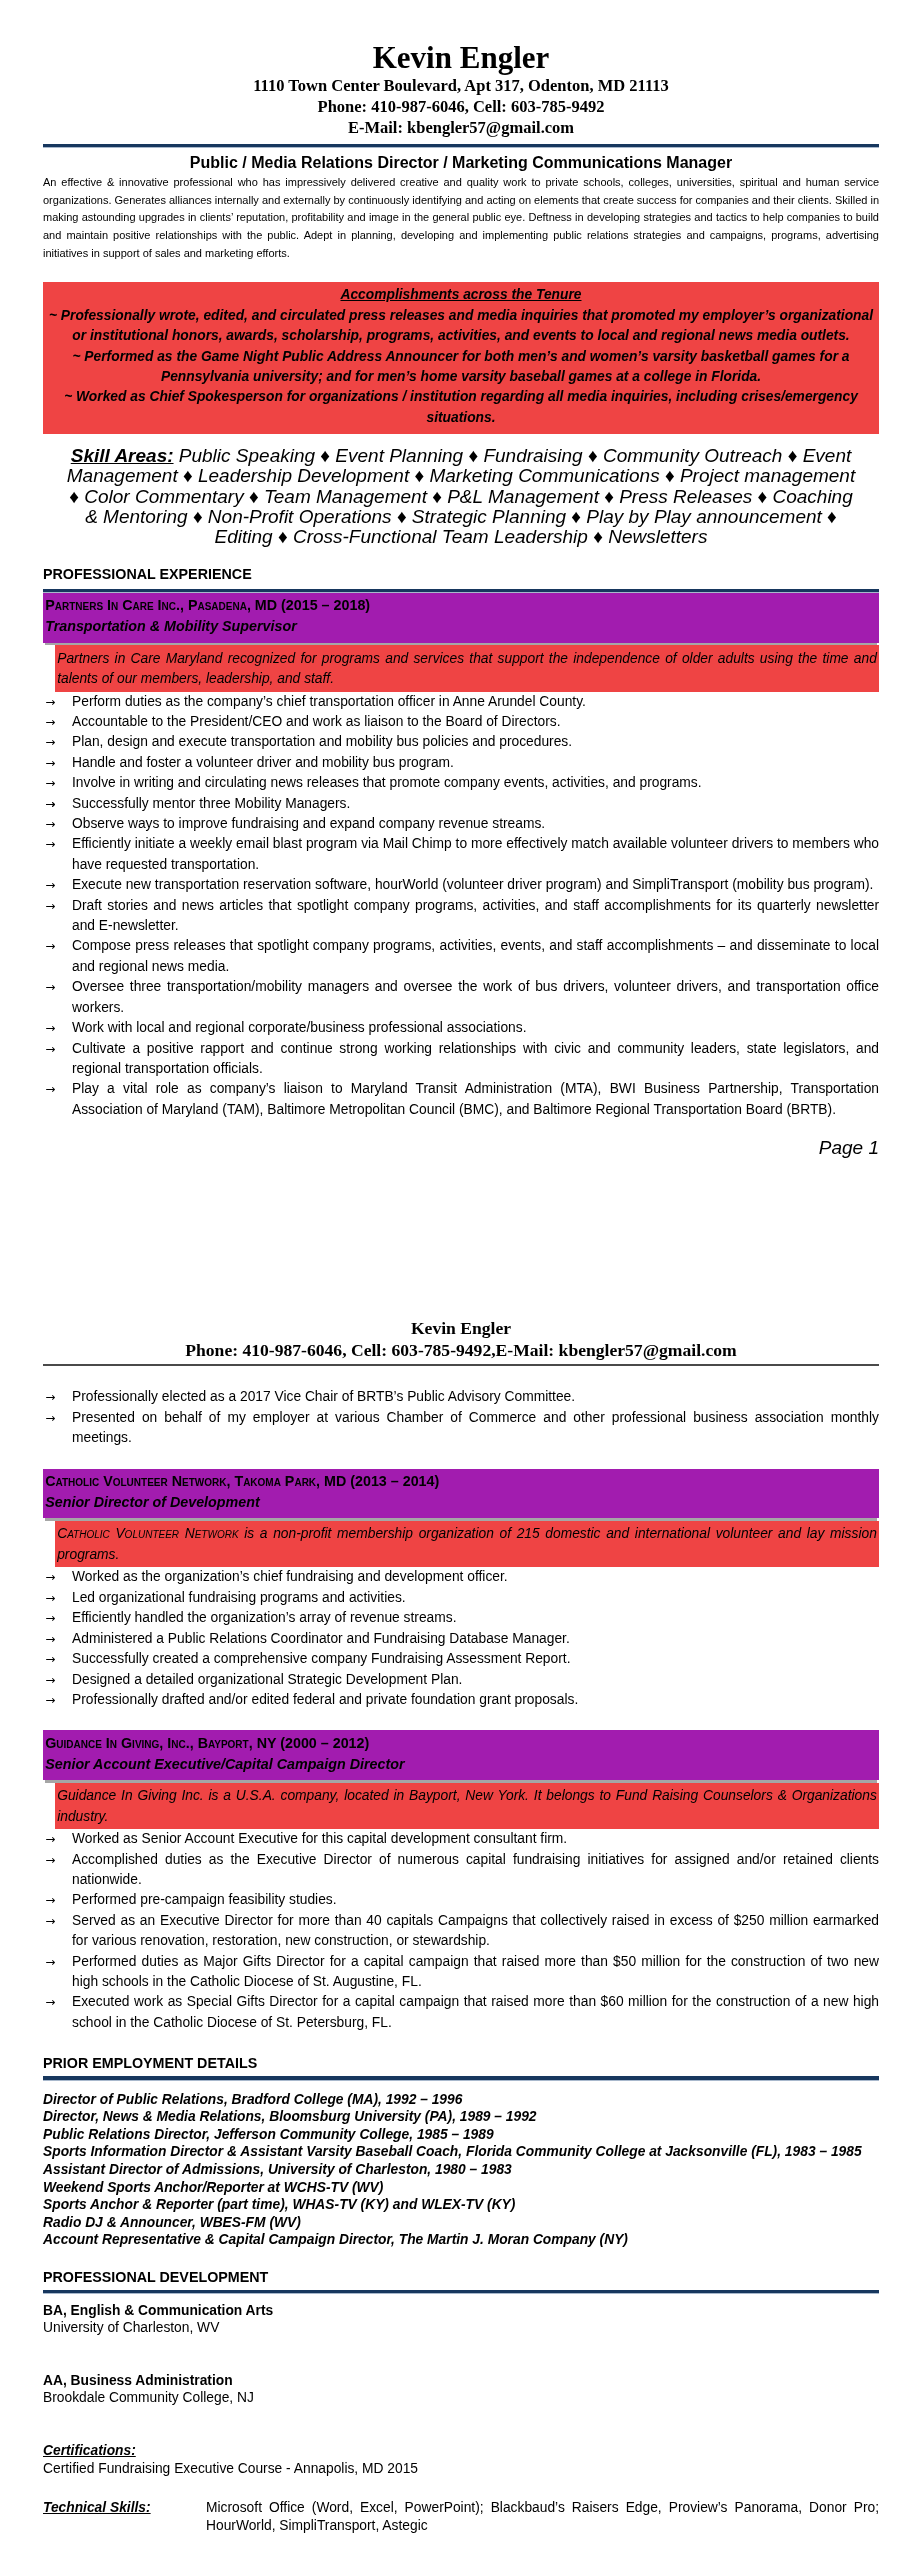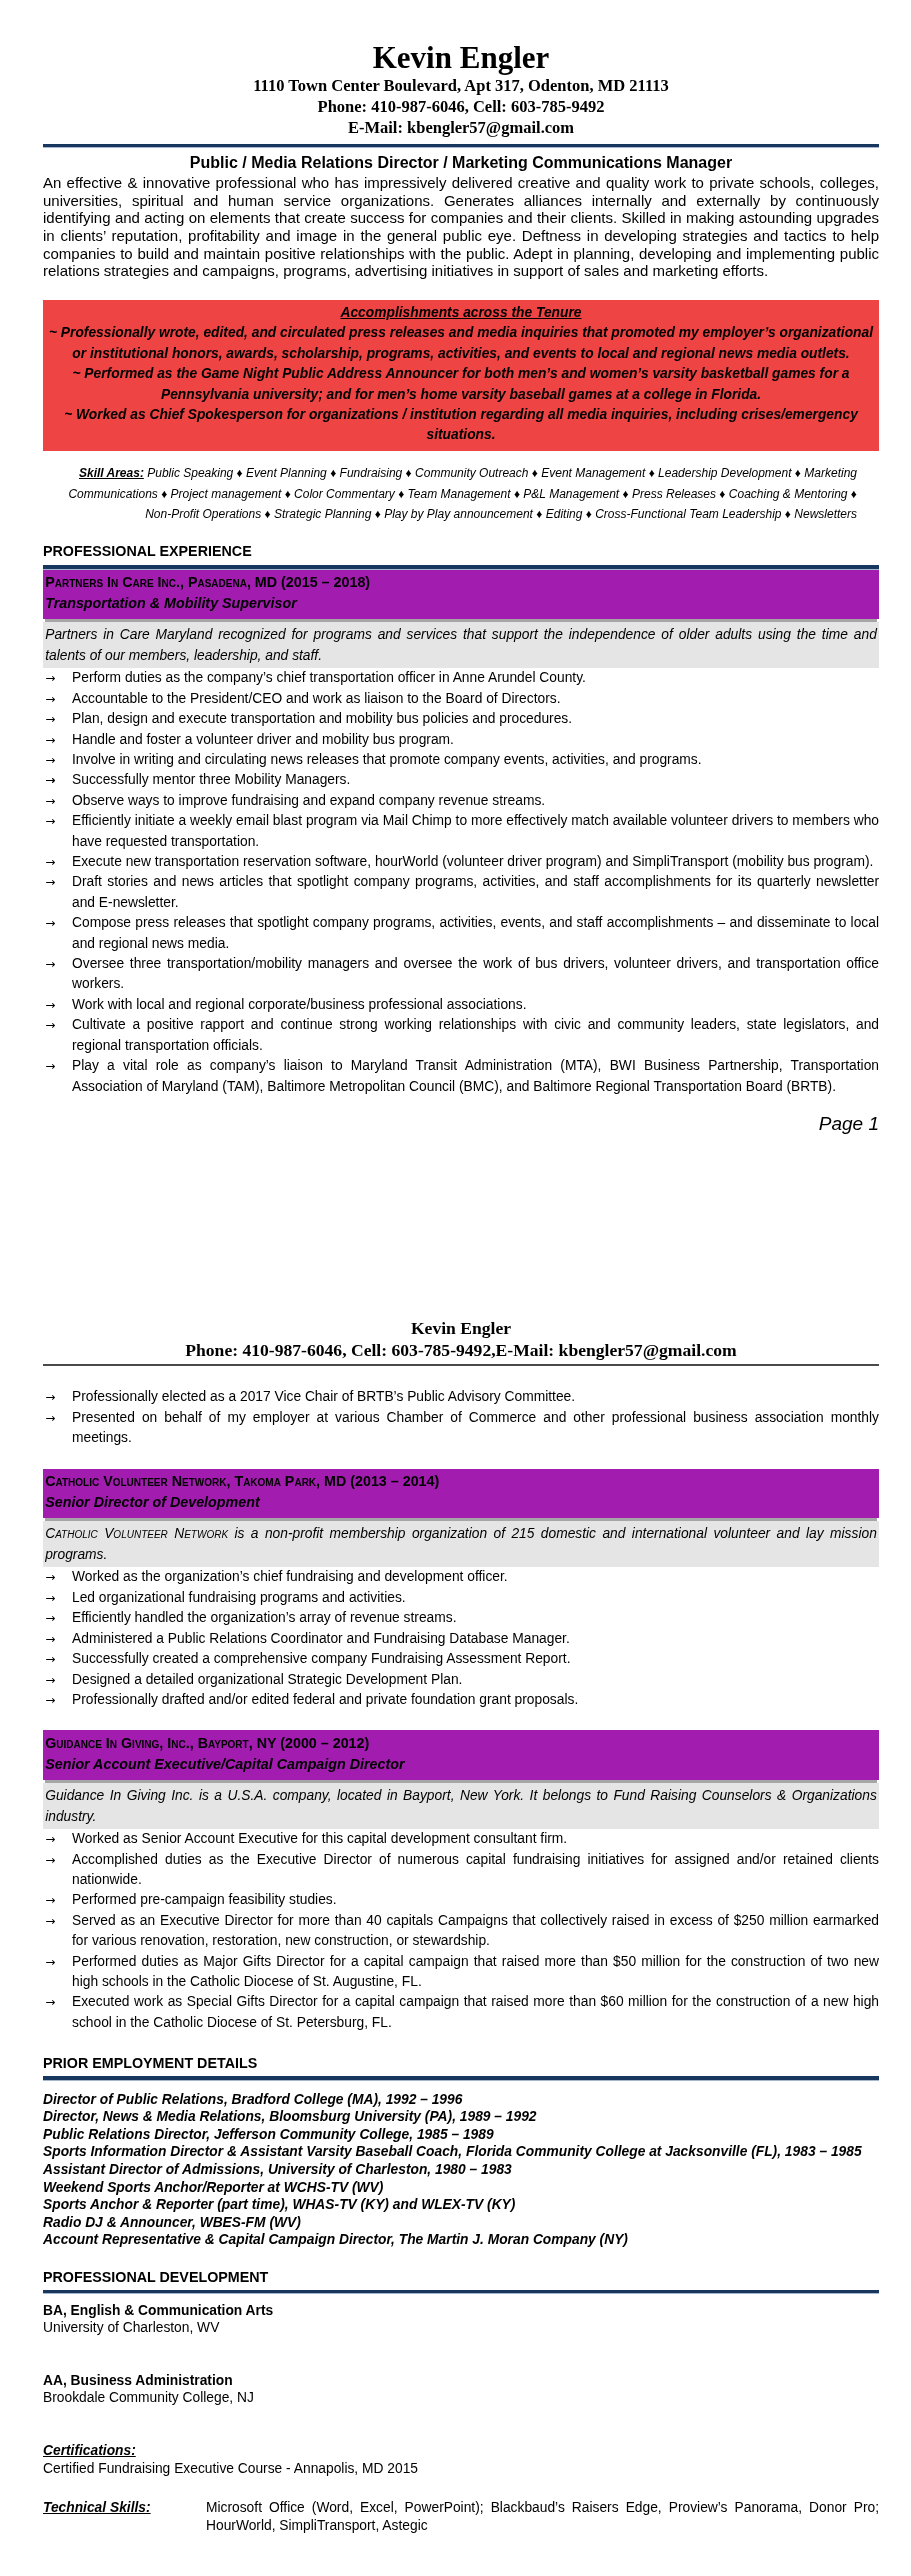--- a/index.html
+++ b/index.html
@@ -5,35 +5,35 @@
   html, body { margin: 0; padding: 0; background: #ffffff; }
   body { width: 911px; height: 2576px; position: relative; color: #000; font-family: "Liberation Sans", sans-serif; }
   .page { position: absolute; left: 43px; width: 836px; }
 
   
   .name1 { font-family: "Liberation Serif", serif; font-weight: bold; font-size: 31px; text-align: center; margin: 0; line-height: 35px; }
   .hdrline { font-family: "Liberation Serif", serif; font-weight: bold; font-size: 16.5px; text-align: center; line-height: 21px; }
   .rule-blue { height: 3.3px; background: #17375e; border-bottom: 1.1px solid #a8b8cc; }
   .rule-grey { height: 2.2px; background: #4a4a4a; }
   .headline { font-weight: bold; font-size: 16px; text-align: center; line-height: 22px; margin-top: 4.4px; }
-  .summary { font-size: 15px; line-height: 17.6px; text-align: justify; }
+  .summary { font-size: 11px; line-height: 17.6px; text-align: justify; }
 
   .accomp { background: #ef4444; padding: 3.3px 4.4px 5.5px 4.4px; text-align: center; font-weight: bold; font-style: italic; font-size: 13.8px; line-height: 20.4px; }
   .accomp .title { text-decoration: underline; }
 
-  .skills { font-style: italic; font-size: 12px; line-height: 20.4px; text-align: right; padding: 0 22px; }
+  .skills { font-style: italic; font-size: 19px; line-height: 20.4px; text-align: center; padding: 0 22px; }
   .skills .lbl { font-weight: bold; text-decoration: underline; }
 
   .section-title { font-weight: bold; font-size: 14.3px; line-height: 22px; }
 
   .job-head { background: #a21caf; padding: 2.2px 2.2px 5.5px 2.2px; }
   .company { font-weight: bold; font-size: 14.3px; line-height: 21px; font-variant: small-caps; }
   .role { font-weight: bold; font-style: italic; font-size: 14.3px; line-height: 21px; }
   .job-divider { height: 2.8px; background: #a6a6a6; margin: 0 2.2px; }
-  .job-desc { background: #e5e5e5; font-style: italic; font-size: 13.8px; line-height: 20.4px; padding: 3.3px 2.2px 2.2px 2.2px; text-align: justify; }
+  .job-desc { background: #ef4444; font-style: italic; font-size: 13.8px; line-height: 20.4px; padding: 3.3px 2.2px 2.2px 2.2px; text-align: justify; margin-left: 12px; }
   .job-desc .sc { font-variant: small-caps; }
 
   ul.bul { list-style: none; margin: 0; padding: 0; }
   ul.bul li { position: relative; padding-left: 29px; font-size: 13.8px; line-height: 20.4px; text-align: justify; }
   ul.bul li .arrow { position: absolute; left: 2.2px; top: 0; font-family: "DejaVu Sans", sans-serif; font-size: 12px; }
 
   .pagenum { font-style: italic; font-size: 19px; text-align: right; }
 
   .name2 { font-family: "Liberation Serif", serif; font-weight: bold; font-size: 17.6px; text-align: center; line-height: 22px; }
 

